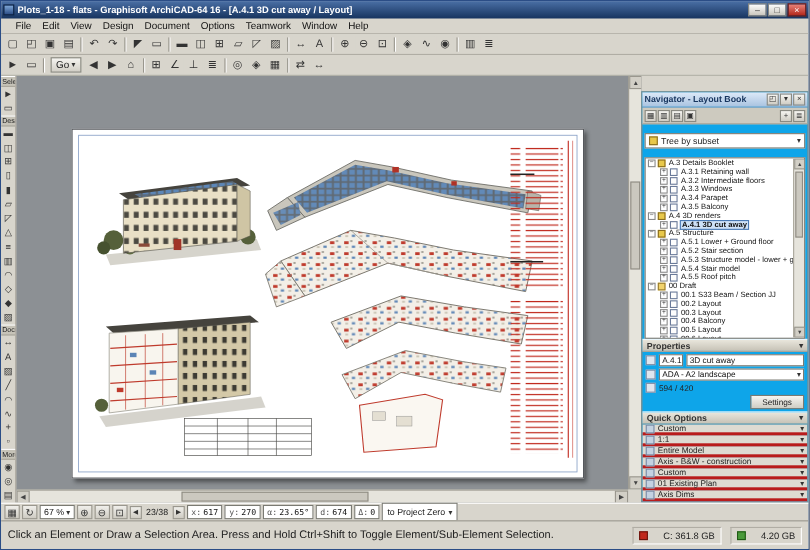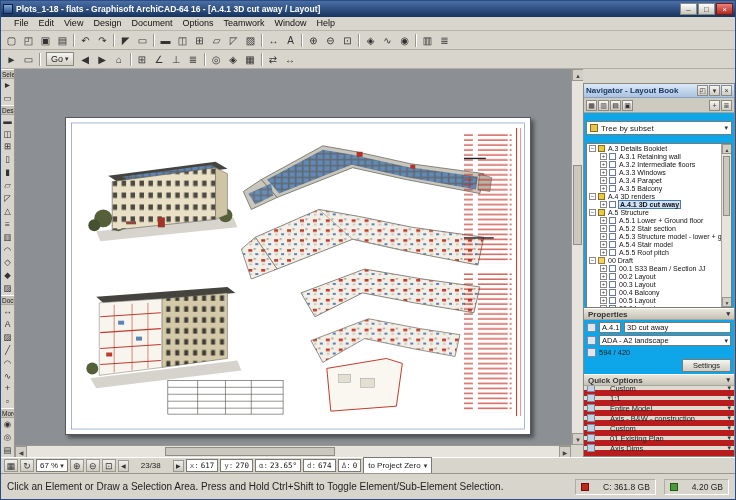--- a/index.html
+++ b/index.html
@@ -69,28 +69,28 @@
   .prow{display:flex;align-items:center;gap:3px}
   .prow.right{justify-content:flex-end}
   .picon{width:9px;height:9px;background:#dfe6ef;border:1px solid #7a8aa5;flex:0 0 auto}
   .pbox{height:11px;display:flex;align-items:center;gap:2px;background:#fff;border:1px solid #7a7a72;font-size:7.5px;padding:0 2px;color:#111;white-space:nowrap;overflow:hidden}
   .pbox.w36{width:22px}
   .pbox.grow{flex:1}
   .pbox .pv{flex:1;overflow:hidden;white-space:nowrap}
   .plabel{font-size:7.5px;color:#222}
   .btn{height:13px;padding:0 10px;font-size:7.5px;font-family:inherit;background:linear-gradient(#f6f5f1,#cfccc3);border:1px solid #7a7a72;color:#222}
   .qo{overflow:hidden}
-  .qrow{height:10px;display:flex;align-items:center;gap:15px;padding:0 3px;background:#dedbd2;border-bottom:6px solid #b91c1c}
+  .qrow{height:10px;display:flex;align-items:center;gap:3px;padding:0 3px;background:#dedbd2;border-bottom:3px solid #b91c1c}
   .qicon{width:8px;height:8px;background:#c4d2e2;border:1px solid #7a8aa5;flex:0 0 auto}
   .qlabel{flex:1;font-size:7.5px;color:#222;white-space:nowrap;overflow:hidden}
   
   .bottombar{position:absolute;left:0;right:0;bottom:26px;height:16px;background:#d8d5cc;border-top:1px solid #fff;display:flex;align-items:center;padding:0 3px;gap:2px}
   .bbi{width:14px;height:13px;font-size:9px;line-height:12px;text-align:center;color:#333;background:linear-gradient(#f0efeb,#cfccc3);border:1px solid #9a978e}
   .zoombox{display:flex;align-items:center;gap:2px;height:13px;background:#fff;border:1px solid #7a7a72;font-size:8px;padding:0 3px;color:#111}
-  .pager{display:flex;align-items:center;gap:12px;font-size:8px;color:#222}
+  .pager{display:flex;align-items:center;gap:4px;font-size:8px;color:#222}
   .pager .pgbtn{width:11px;height:12px;font-size:6px;line-height:11px;text-align:center;background:linear-gradient(#f0efeb,#cfccc3);border:1px solid #9a978e;color:#333}
   .trk{display:flex;align-items:center;height:13px;background:#fff;border:1px solid #7a7a72;padding:0 3px;gap:2px;font-family:"DejaVu Sans Mono",monospace}
   .trk .tl{font-style:normal;font-size:7.5px;color:#555}
   .trk .tv{font-style:normal;font-size:7.5px;color:#111}
   .originbox{display:flex;align-items:center;gap:3px;height:17px;font-size:8px;color:#222;background:#fff;border:1px solid #7a7a72;padding:0 4px}
   
   .statusbar{position:absolute;left:0;right:0;bottom:0;height:26px;background:#d8d5cc;border-top:1px solid #9a978e;display:flex;align-items:center;padding:0 6px;gap:8px}
   .status-msg{flex:1;font-size:10px;color:#222;white-space:nowrap;overflow:hidden}
   .status-cell{display:flex;align-items:center;gap:14px;border:1px solid #b0ada4;border-right-color:#fff;border-bottom-color:#fff;padding:2px 5px;font-size:8.5px;color:#222}
   .drive-icon{width:8px;height:8px;background:#c0281c;border:1px solid #6a140d}

